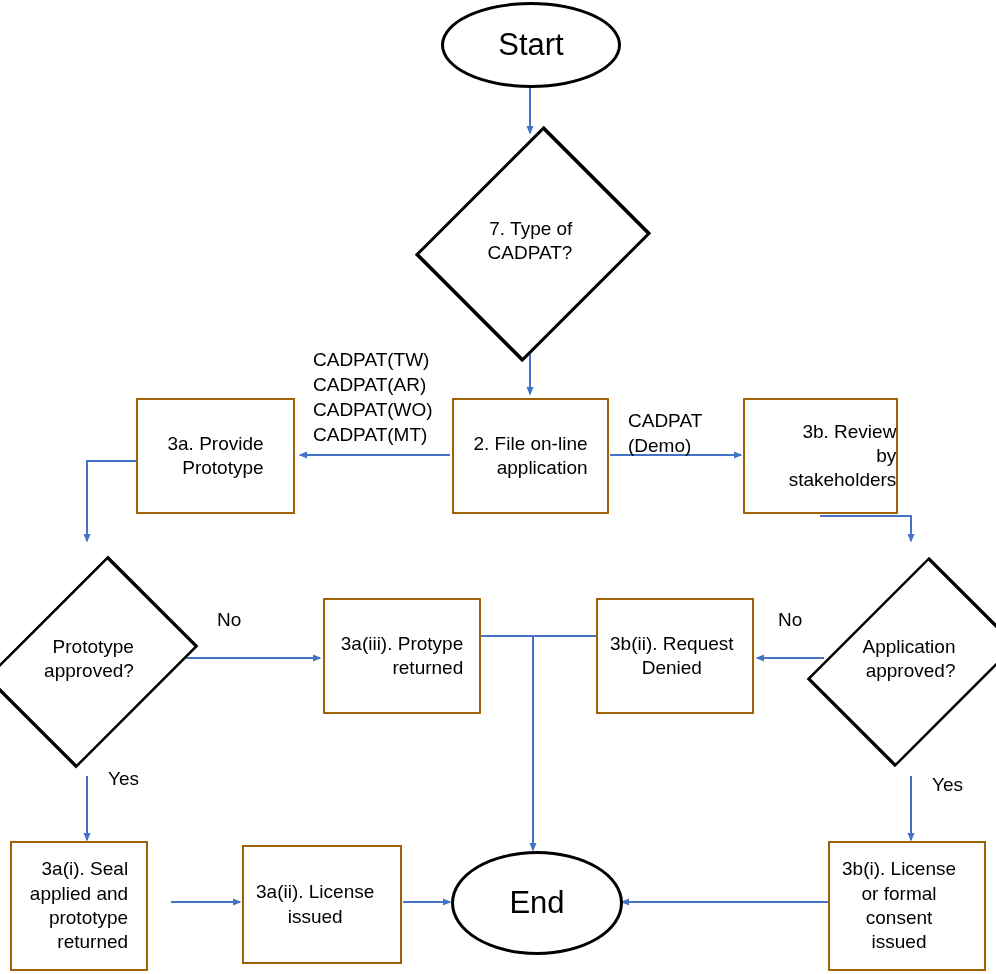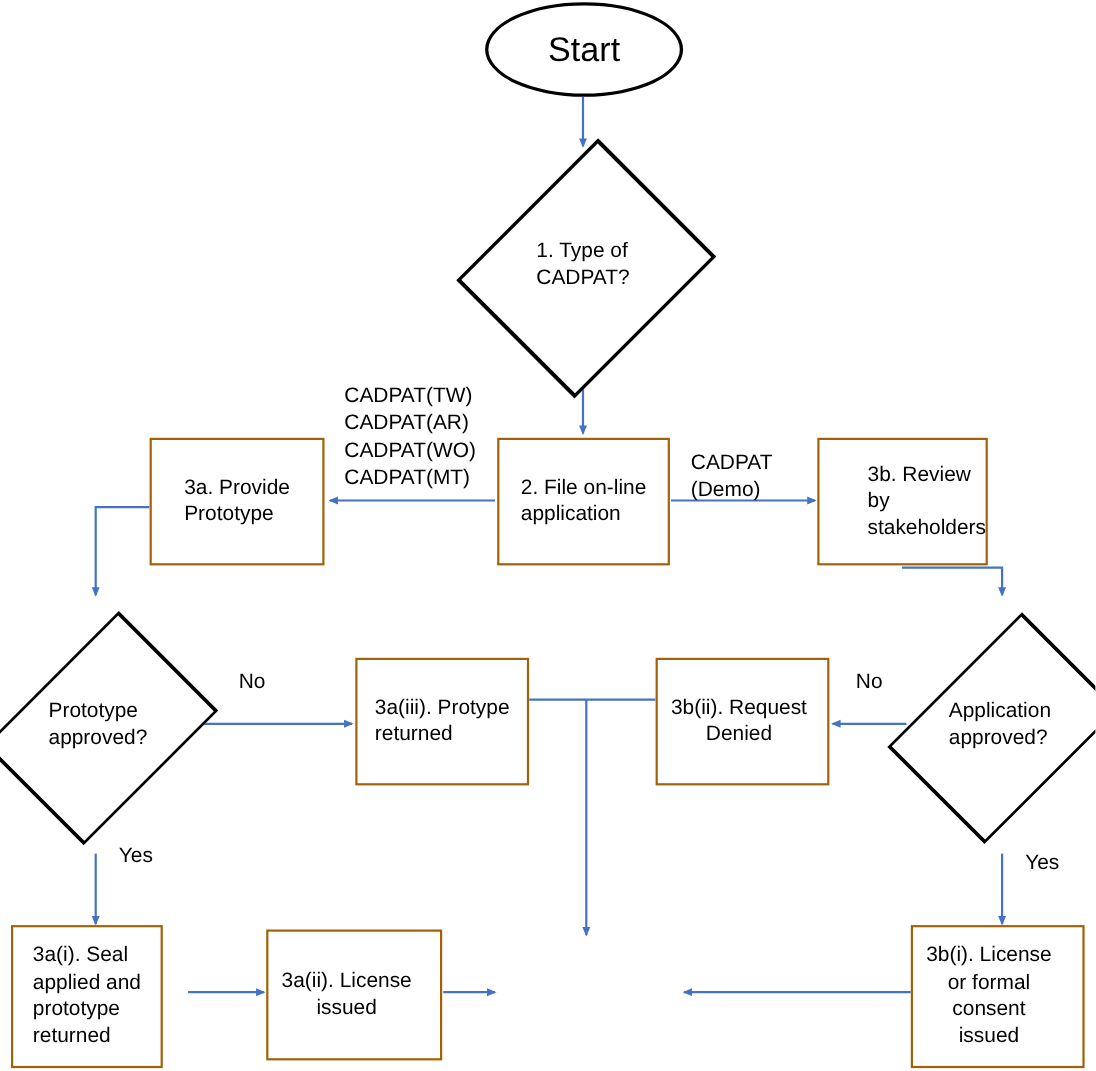--- a/index.html
+++ b/index.html
@@ -25,21 +25,21 @@
     width: 996px;
     height: 974px;
     pointer-events: none;
   }
   .node {
     position: absolute;
     box-sizing: border-box;
     display: flex;
     align-items: center;
     justify-content: center;
-    text-align: left;
+    text-align: right;
     color: #000000;
     line-height: 1.28;
   }
   .node .txt {
     display: block;
     white-space: pre-line;
     padding: 0 6px;
   }
   
   .box {
@@ -135,21 +135,21 @@
       <path d="M481,636 L596,636"></path>
     </g>
   </svg>
 
   <div class="node terminator" style="left:441px; top:2px; width:180px; height:86px;">
     <span class="txt">Start</span>
   </div>
 
   <div class="node diamond" style="left:440px; top:133px; width:180px; height:216px;">
     <div class="shape" style="width:146px; height:146px; margin-left:-73px; margin-top:-73px; transform: rotate(45deg) scaleY(1.2);"></div>
-    <span class="txt">1. Type of
+    <span class="txt">7. Type of
 CADPAT?</span>
   </div>
 
   <div class="node box" style="left:136px; top:398px; width:159px; height:116px;">
     <span class="txt">3a. Provide
 Prototype</span>
   </div>
 
   <div class="node box" style="left:452px; top:398px; width:157px; height:116px;">
     <span class="txt">2. File on-line
@@ -188,20 +188,23 @@
 applied and
 prototype
 returned</span>
   </div>
 
   <div class="node box left-align" style="left:242px; top:845px; width:160px; height:119px;">
     <span class="txt">3a(ii). License
 issued</span>
   </div>
 
+  <div class="node terminator" style="left:451px; top:851px; width:172px; height:104px;">
+    <span class="txt">End</span>
+  </div>
 
   <div class="node box left-align" style="left:828px; top:841px; width:158px; height:130px;">
     <span class="txt">3b(i). License
 or formal
 consent
 issued</span>
   </div>
 
   <div class="edge-label" style="left:313px; top:331px;margin-top:16px;">CADPAT(TW)
 CADPAT(AR)

